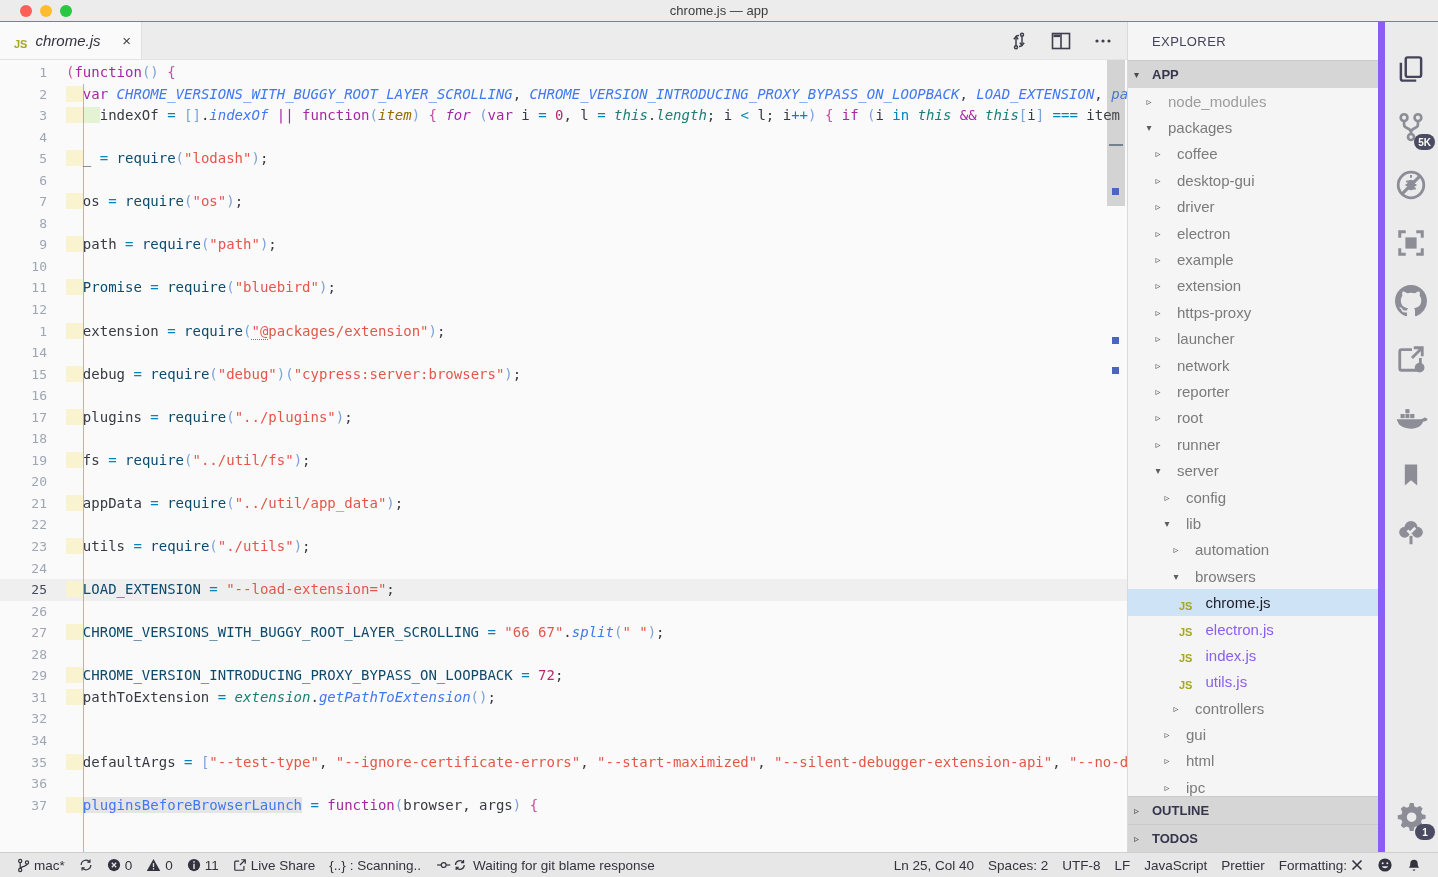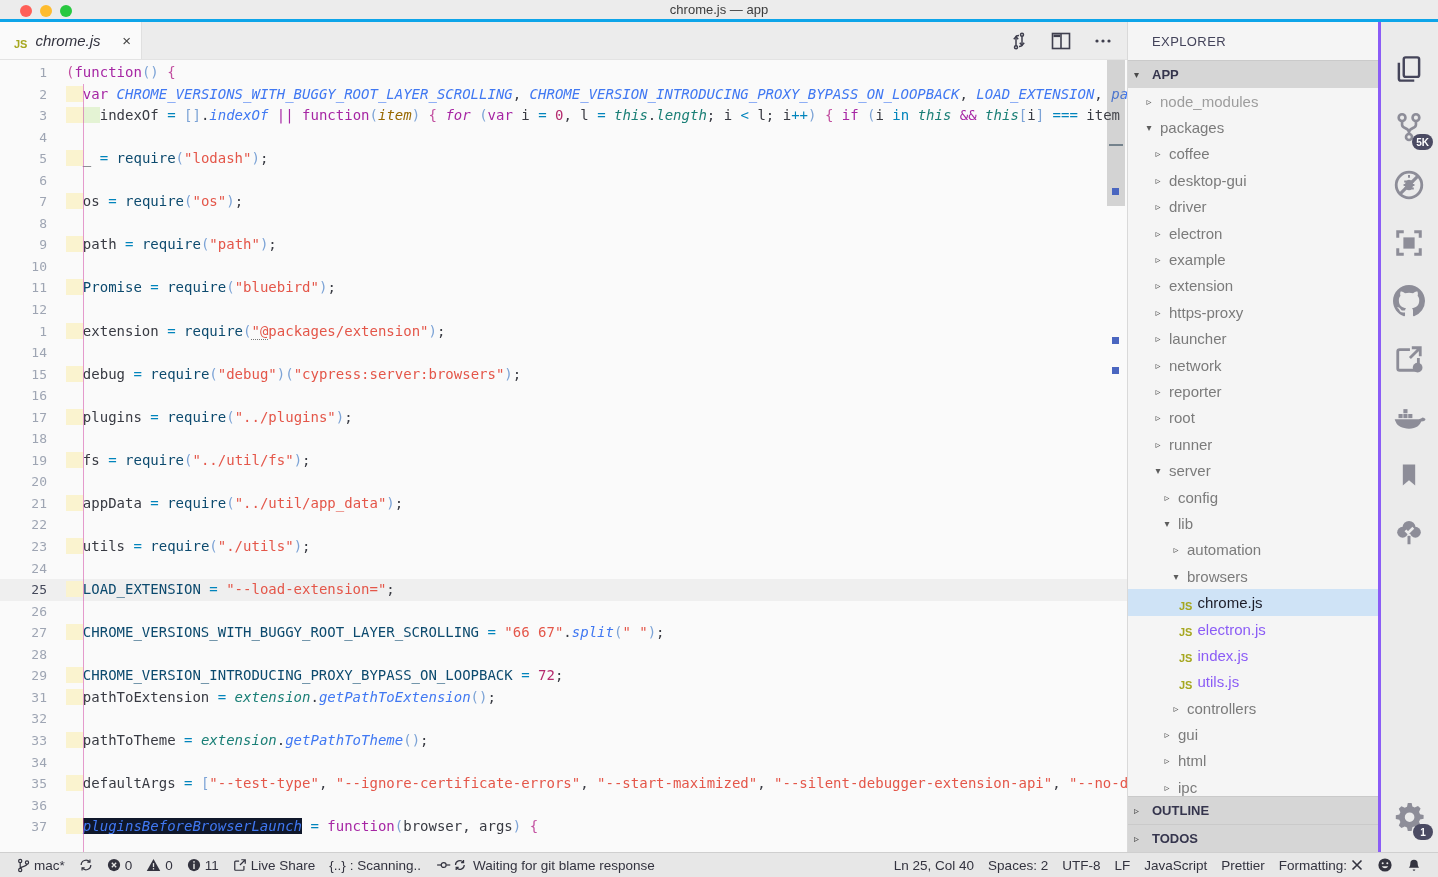--- a/index.html
+++ b/index.html
@@ -1,17 +1,17 @@
 <!DOCTYPE html>
 <html><head>
 <meta charset="utf-8">
 <style>
   * { margin:0; padding:0; box-sizing:border-box; }
   html,body { width:1438px; height:877px; overflow:hidden; font-family:"Liberation Sans","DejaVu Sans",sans-serif; background:#ececec; }
-  .titlebar { height:22px; background:#ececec; border-bottom:3px solid #0ea5e9; position:relative; display:flex; align-items:center; justify-content:center; }
+  .titlebar { height:22px; background:#ececec; border-bottom:1px solid #0ea5e9; position:relative; display:flex; align-items:center; justify-content:center; }
   .traffic { position:absolute; left:20px; top:5px; display:flex; gap:8px; }
   .tl { width:12px; height:12px; border-radius:50%; }
   .tl.red{background:#ff5f57}.tl.yellow{background:#febc2e}.tl.green{background:#28c840}
   .title-text { font-size:13px; color:#3c3c3c; }
 
   .main { display:flex; height:830px; }
   .editor-col { width:1127px; display:flex; flex-direction:column; background:#fafafa; }
   .tabbar { height:38px; background:#ececec; display:flex; align-items:stretch; border-bottom:1px solid #e3e3e3; position:relative; }
   .tab { width:142px; background:#fafafa; display:flex; align-items:center; padding:0 10px 0 14px; border-right:1px solid #e0e0e0; gap:8px; }
   .js-badge { font-size:11px; font-weight:bold; color:#a6a71f; letter-spacing:0;margin-top:6px; }
@@ -34,42 +34,42 @@
   .tk-str{color:#e45649}
   .tk-stru{color:#e45649;border-bottom:1px dotted #777}
   .tk-num{color:#b52a6e}
   .tk-op{color:#0184bc}
   .tk-th{color:#1a7f76;font-style:italic}
   .tk-par{color:#986801;font-style:italic}
   .tk-pb{color:#7ca3d6}
   .tk-pk{color:#c24fa0}
   .tk-i1{background:#faf3cf}
   .tk-i2{background:#e4f3d4}
-  .tk-occ{color:#4078f2;font-style:italic;background:#0f172a}
+  .tk-occ{color:#4078f2;background:#e5e5e5}
   .indent-guide { position:absolute; left:83px; top:24px; bottom:0; width:1px; background:rgba(210,75,165,.55); }
   .scrollbar { position:absolute; top:0; right:0; width:22px; height:100%; }
   .sb-thumb { position:absolute; top:0; left:2px; right:2px; height:146px; background:rgba(110,110,110,.28); }
   .sb-line { position:absolute; top:84px; left:2px; right:2px; height:2px; background:#74828c; }
   .sb-dec { position:absolute; left:7px; width:7px; height:7px; background:#4a66c0; }
 
   .sidebar { width:251px; background:#f5f5f5; border-left:1px solid #d9d9d9; display:flex; flex-direction:column; font-size:15px; }
   .explorer-heading { height:38px; display:flex; align-items:center; padding-left:24px; font-size:13px; color:#43435a; letter-spacing:.4px; }
   .section-header { height:28px; background:#d6d6d6; display:flex; align-items:center; padding-left:6px; gap:6px; font-size:13px; font-weight:bold; color:#35354d; border-top:1px solid #cacaca; }
   .section-header .tw { font-size:10px; color:#4a4a4a; width:12px; }
   .tree { flex:1; overflow:hidden; }
   .trow { height:26.4px; display:flex; align-items:center; gap:5px; cursor:pointer; }
   .trow .tw { font-size:10px; color:#5d5d5d; width:12px; flex:none; text-align:center; }
-  .trow .lbl { color:#7b7b7b; }
+  .trow .lbl { color:#7b7b7b;margin-left:8px; }
   .trow.file .lbl { color:#8b5cf6; }
   .trow.dim .lbl { color:#9d9d9d; }
   .trow.selected { background:#cfe3f6; }
   .trow.selected .lbl { color:#1c1c28; }
   .bottom-sections { margin-top:auto; }
 
-  .activitybar { width:59px; background:#ebebeb; border-left:3px solid #8b5cf6; display:flex; flex-direction:column; align-items:center; padding-top:18px; }
+  .activitybar { width:59px; background:#ebebeb; border-left:7px solid #8b5cf6; display:flex; flex-direction:column; align-items:center; padding-top:18px; }
   .act-item { position:relative; width:44px; height:58px; display:flex; align-items:center; justify-content:center; cursor:pointer; color:#8d8d98; }
   .act-item.active { color:#45455a; }
   .act-item .badge { position:absolute; right:-2px; bottom:6px; min-width:20px; height:16px; padding:0 4px; background:#4b4b63; color:#fff; font-size:10px; font-weight:bold; border-radius:9px; display:flex; align-items:center; justify-content:center; }
   .act-spacer { flex:1; }
   .act-item.settings { margin-bottom:6px; }
 
   .statusbar { height:25px; background:#e7e7e7; border-top:1px solid #cfcfcf; display:flex; align-items:center; padding:0 10px; font-size:13.5px; color:#33333f; }
   .sb-group { display:flex; align-items:flex-end; height:100%; }
   .sb-group.right { margin-left:auto; }
   .sb-item { display:flex; align-items:center; gap:4px; padding:0 7px; height:100%; cursor:pointer; white-space:nowrap; }
@@ -150,21 +150,20 @@
           <div class="line"><span class="g">22</span><span class="c"></span></div>
           <div class="line"><span class="g">23</span><span class="c"><span class="tk-i1">  </span><span>utils </span><span class="tk-op">=</span><span> </span><span class="tk-fn">require</span><span class="tk-pb">(</span><span class="tk-str">"./utils"</span><span class="tk-pb">)</span><span>;</span></span></div>
           <div class="line"><span class="g">24</span><span class="c"></span></div>
           <div class="line current"><span class="g">25</span><span class="c"><span class="tk-i1">  </span><span class="tk-fn">LOAD_EXTENSION</span><span> </span><span class="tk-op">=</span><span> </span><span class="tk-str">"--load-extension="</span><span>;</span></span></div>
           <div class="line"><span class="g">26</span><span class="c"></span></div>
           <div class="line"><span class="g">27</span><span class="c"><span class="tk-i1">  </span><span class="tk-fn">CHROME_VERSIONS_WITH_BUGGY_ROOT_LAYER_SCROLLING</span><span> </span><span class="tk-op">=</span><span> </span><span class="tk-str">"66 67"</span><span>.</span><span class="tk-fni">split</span><span class="tk-pb">(</span><span class="tk-str">" "</span><span class="tk-pb">)</span><span>;</span></span></div>
           <div class="line"><span class="g">28</span><span class="c"></span></div>
           <div class="line"><span class="g">29</span><span class="c"><span class="tk-i1">  </span><span class="tk-fn">CHROME_VERSION_INTRODUCING_PROXY_BYPASS_ON_LOOPBACK</span><span> </span><span class="tk-op">=</span><span> </span><span class="tk-num">72</span><span>;</span></span></div>
           <div class="line"><span class="g">31</span><span class="c"><span class="tk-i1">  </span><span>pathToExtension </span><span class="tk-op">=</span><span> </span><span class="tk-th">extension</span><span>.</span><span class="tk-fni">getPathToExtension</span><span class="tk-pb">()</span><span>;</span></span></div>
           <div class="line"><span class="g">32</span><span class="c"></span></div>
-          <div class="line"><span class="g">33</span><span class="c"><span class="tk-i1">  </span><span>pathToTheme </span><span class="tk-op">=</span><span> </span><span class="tk-th">extension</span><span>.</span><span class="tk-fni">getPathToTheme</span><span class="tk-pb">()</span><span>;</span></span></div>
           <div class="line"><span class="g">34</span><span class="c"></span></div>
           <div class="line"><span class="g">35</span><span class="c"><span class="tk-i1">  </span><span>defaultArgs </span><span class="tk-op">=</span><span> </span><span class="tk-pb">[</span><span class="tk-str">"--test-type"</span><span>, </span><span class="tk-str">"--ignore-certificate-errors"</span><span>, </span><span class="tk-str">"--start-maximized"</span><span>, </span><span class="tk-str">"--silent-debugger-extension-api"</span><span>, </span><span class="tk-str">"--no-default-browser-check"</span></span></div>
           <div class="line"><span class="g">36</span><span class="c"></span></div>
           <div class="line"><span class="g">37</span><span class="c"><span class="tk-i1">  </span><span class="tk-occ">pluginsBeforeBrowserLaunch</span><span> </span><span class="tk-op">=</span><span> </span><span class="tk-kw">function</span><span class="tk-pb">(</span><span>browser, args</span><span class="tk-pb">)</span><span> </span><span class="tk-pk">{</span></span></div>
         </div>
       <div class="indent-guide"></div>
       <div class="scrollbar">
         <div class="sb-thumb">
             <div class="sb-line"></div>
           </div>

